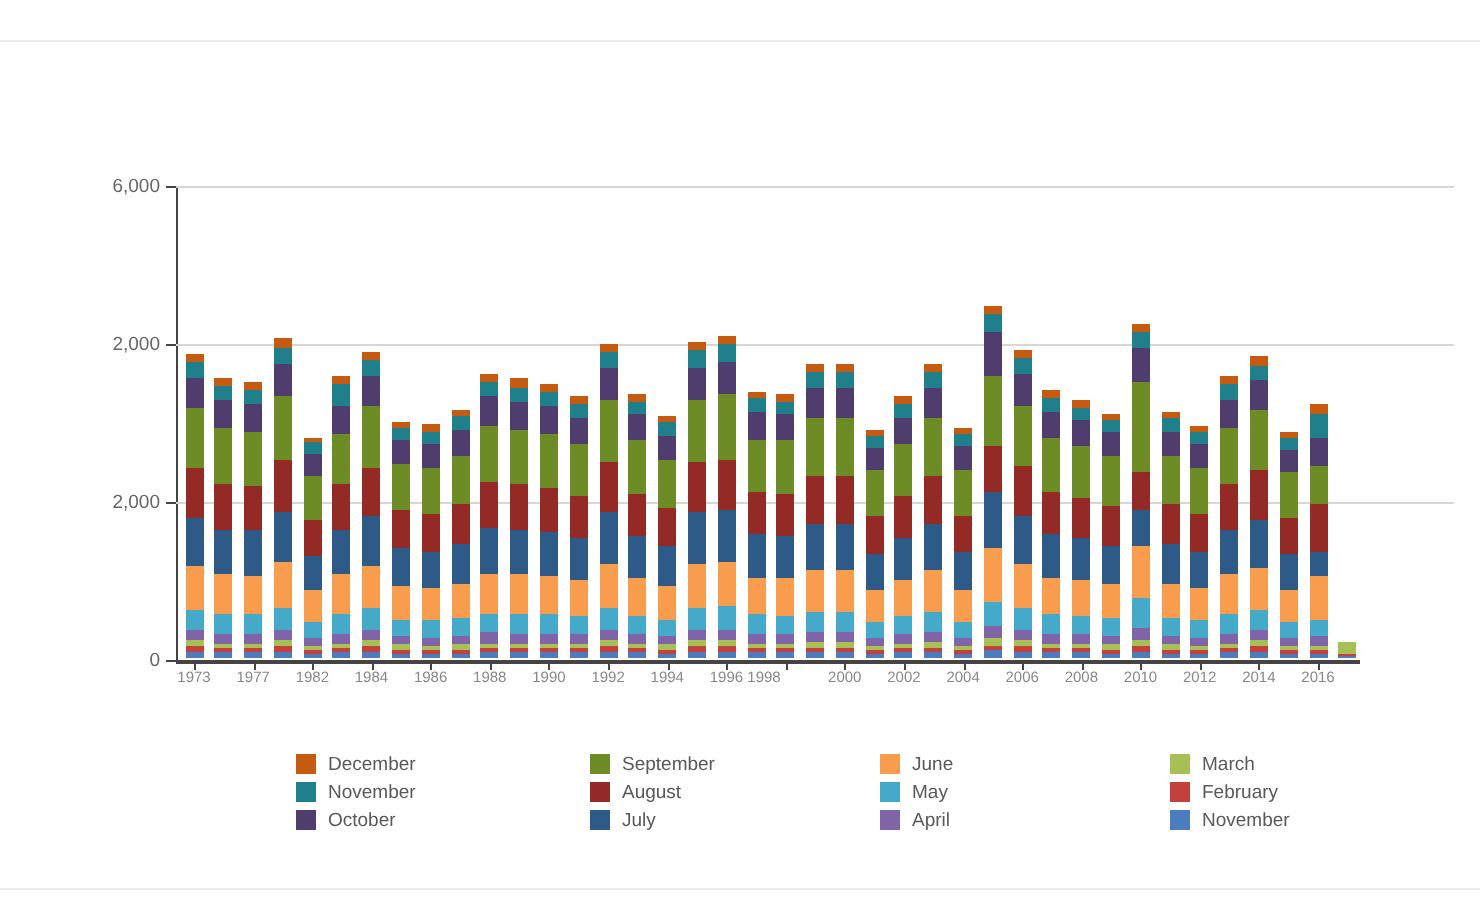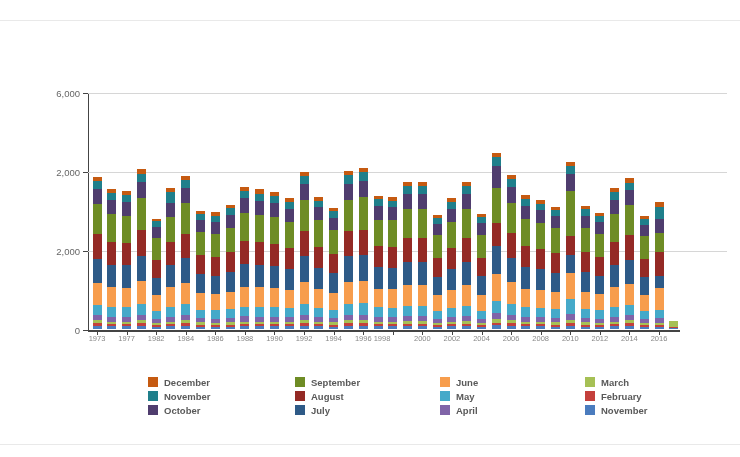--- a/index.html
+++ b/index.html
@@ -14,21 +14,21 @@
   #x-axis-line{position:absolute;left:88px;top:330px;width:592px;height:2px;background:#444;}
   .y-tick-label{position:absolute;width:40px;text-align:right;font-size:9.5px;color:#666;}
   .y-tick{position:absolute;width:5px;height:1px;background:#444;}
   .x-tick{position:absolute;width:1px;height:3px;background:#444;top:332px;}
   .x-tick-label{position:absolute;top:334px;width:30px;text-align:center;
                 font-size:7.5px;color:#888;}
   .bar{position:absolute;bottom:1px;width:9px;display:flex;
        flex-direction:column-reverse;}
   .seg{width:9px;}
   #legend{position:absolute;left:0;top:376px;width:740px;height:44px;}
-  .legend-item{position:absolute;display:flex;align-items:center;height:12px;font-weight:bold;}
+  .legend-item{position:absolute;display:flex;align-items:center;height:12px;}
   .swatch{width:10px;height:10px;margin-right:6px;flex:none;}
   .legend-label{font-size:9.5px;color:#595959;white-space:nowrap;}
 </style>
 </head>
 <body>
 
 <div id="stage">
   <div class="hrule" style="top:20px"></div>
   <div class="hrule" style="top:444px"></div>
 

